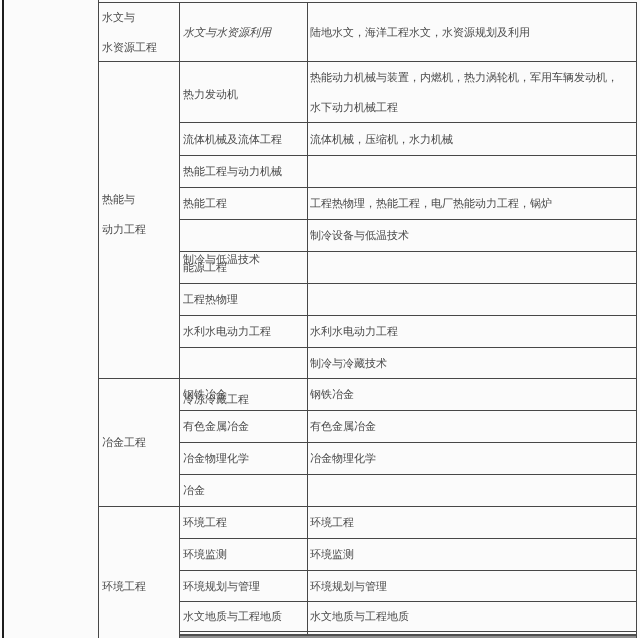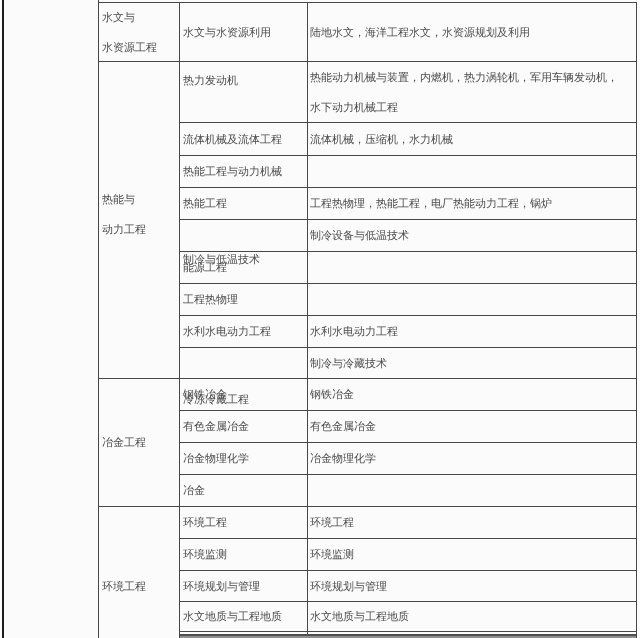--- a/index.html
+++ b/index.html
@@ -33,26 +33,26 @@
     <div class="vline outer" style="left:2px;top:0;width:2px;height:638px;"></div>
     <div class="vline" style="left:98px;top:0;width:1px;height:638px;"></div>
     <div class="vline" style="left:179px;top:2px;width:1px;height:636px;"></div>
     <div class="vline" style="left:307px;top:2px;width:1px;height:636px;"></div>
     <div class="vline" style="left:636px;top:2px;width:1px;height:636px;"></div>
 
     <div class="strip" style="left:180px;top:634px;width:456px;height:4px;"></div>
   <div class="hline" style="left: 98px; top: 2px; width: 539px; height: 1px;"></div>
       <div class="cell" style="left: 102px; top: 2px; width: 73px; height: 59px;">水文与
 水资源工程</div>
-      <div class="cell" style="left: 183px; top: 2px; width: 120px; height: 59px;">水文与水资源利用</div>
+      <div class="cell" style="left: 183px; top: 2px; width: 120px; height: 59px; font-style: italic;">水文与水资源利用</div>
       <div class="cell" style="left: 310px; top: 2px; width: 317px; height: 59px;">陆地水文，海洋工程水文，水资源规划及利用</div>
       <div class="hline" style="left: 98px; top: 61px; width: 539px; height: 1px;"></div>
       <div class="cell" style="left: 102px; top: 55px; width: 73px; height: 317px;">热能与
 动力工程</div>
-      <div class="cell" style="left: 183px; top: 49px; width: 120px; height: 61px;">热力发动机</div>
+      <div class="cell" style="left: 183px; top: 63px; width: 120px; height: 61px;">热力发动机</div>
       <div class="cell" style="left: 310px; top: 61px; width: 317px; height: 61px;">热能动力机械与装置，内燃机，热力涡轮机，军用车辆发动机，水下动力机械工程</div>
       <div class="hline" style="left: 179px; top: 122px; width: 458px; height: 1px;"></div>
       <div class="cell" style="left: 183px; top: 122px; width: 120px; height: 33px;">流体机械及流体工程</div>
       <div class="cell" style="left: 310px; top: 122px; width: 317px; height: 33px;">流体机械，压缩机，水力机械</div>
       <div class="hline" style="left: 179px; top: 155px; width: 458px; height: 1px;"></div>
       <div class="cell" style="left: 183px; top: 155px; width: 120px; height: 32px;">热能工程与动力机械</div>
       <div class="cell" style="left: 310px; top: 155px; width: 317px; height: 32px;"></div>
       <div class="hline" style="left: 179px; top: 187px; width: 458px; height: 1px;"></div>
       <div class="cell" style="left: 183px; top: 187px; width: 120px; height: 32px;">热能工程</div>
       <div class="cell" style="left: 310px; top: 187px; width: 317px; height: 32px;">工程热物理，热能工程，电厂热能动力工程，锅炉</div>

